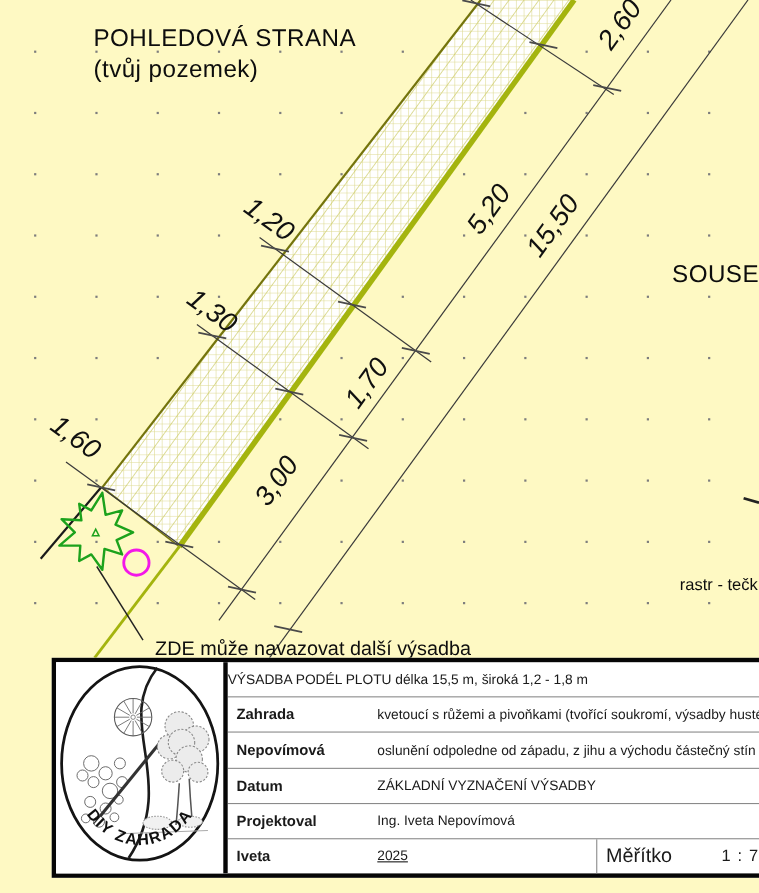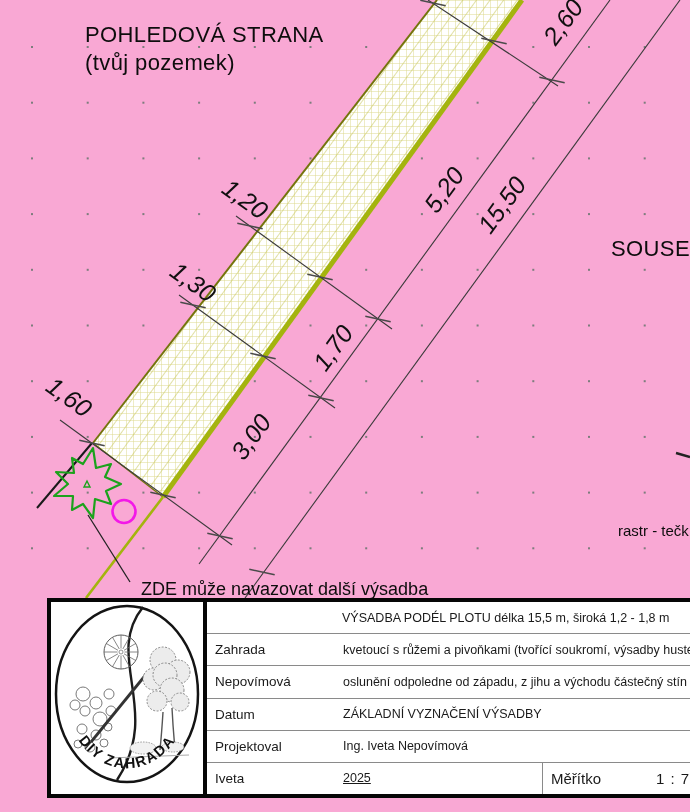--- a/index.html
+++ b/index.html
@@ -1,36 +1,36 @@
 <!DOCTYPE html>
 <html><head>
 <meta charset="utf-8">
 <style>
   html,body{margin:0;padding:0;background:#fff;}
-  .screen{position:relative;width:690px;height:812px;overflow:hidden;background:#f9a8d4;
+  .screen{position:relative;width:690px;height:812px;overflow:hidden;background:#fef9c3;
           font-family:"Liberation Sans",sans-serif;}
   .drawing{position:absolute;left:0;top:0;}
   .hdr{fill:#0d0d0d;font-size:22px;letter-spacing:.4px;}
   .note{fill:#0d0d0d;}
   .dim{fill:#101010;font-size:25px;font-style:italic;text-anchor:middle;}
   .dimline{stroke:#3a3a3a;stroke-width:1.1;fill:none;}
   .tick{stroke:#4a4a4a;stroke-width:1.6;}
   
   .tblock{position:absolute;left:47px;top:598px;width:660px;height:192px;
           border:4px solid #060606;display:flex;background:#fff;}
   .logo-cell{width:152px;border-right:4px solid #060606;position:relative;background:#fff;}
   .rows{flex:1;display:flex;flex-direction:column;color:#1a1a1a;}
   .trow{flex:1;display:flex;align-items:center;white-space:nowrap;}
   .trow + .trow{border-top:1px solid #8a8a8a;}
-  .row-title{padding-left:135px;font-size:12.5px;}
-  .lbl{width:120px;padding-left:8px;font-size:13.5px;flex:none;}
+  .row-title{font-size:12.5px;}
+  .lbl{width:120px;padding-left:8px;font-size:13.5px;flex:none;font-weight:bold;}
   .val{flex:1;padding-left:8px;font-size:12.5px;overflow:visible;}
   .val-fixed{width:199px;padding-left:8px;font-size:12.5px;flex:none;text-decoration:underline;}
   .scale-cell{flex:1;display:flex;align-items:center;border-left:1px solid #8a8a8a;height:100%;}
-  .s-lbl{width:97px;padding-left:8px;font-size:15px;flex:none;}
+  .s-lbl{width:97px;padding-left:8px;font-size:18px;flex:none;}
   .s-val{padding-left:8px;font-size:15px;letter-spacing:1px;}
 </style>
 </head>
 <body>
 
 <div class="screen">
 
   <svg class="drawing" width="690" height="598" viewBox="0 0 690 598">
     <defs>
       <pattern id="pGrid" width="7" height="7" patternUnits="userSpaceOnUse">

